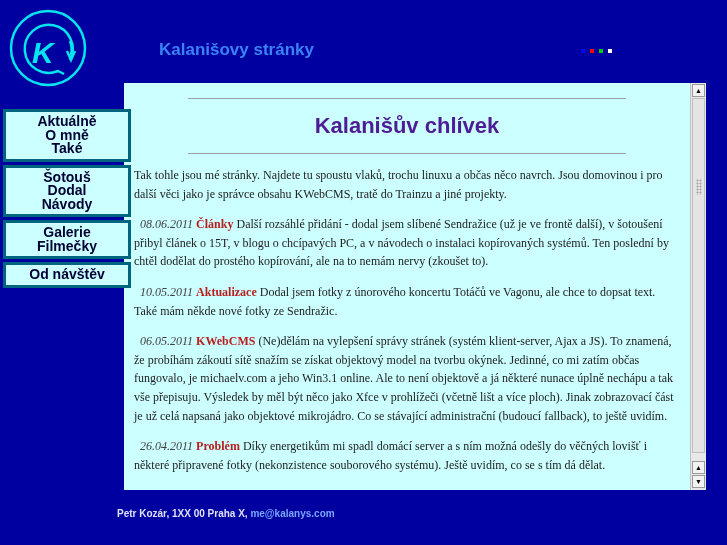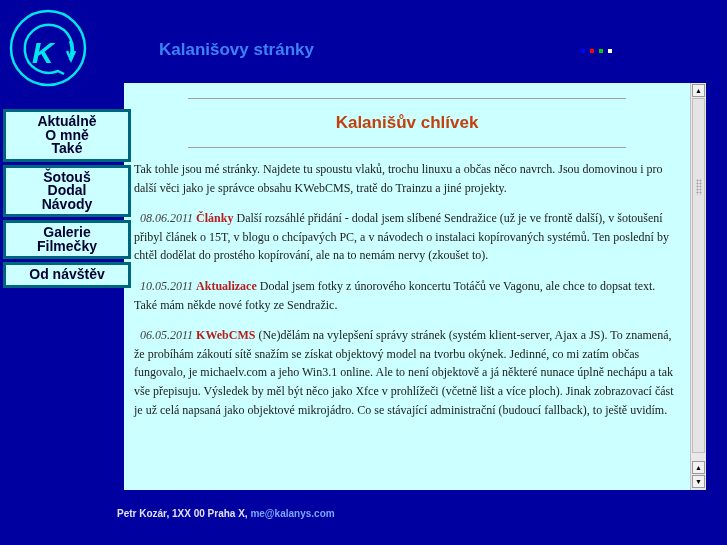--- a/index.html
+++ b/index.html
@@ -50,23 +50,23 @@
       overflow: hidden;
       padding: 0 10px;
       box-sizing: border-box;
     }
     hr.rule {
       border: 0; border-top: 1px solid #a0a0a0;
       width: 438px; margin: 0 auto;
     }
     .rule-top { margin-top: 15px !important; }
     .page-heading {
-      text-align: center; color: #c2410c;
+      text-align: center; color: #4c1d95;
       font-family: "Liberation Sans", sans-serif;
-      font-weight: bold; font-size: 17px;
+      font-weight: bold; font-size: 22px;
       margin: 14px 0 14px 0;
     }
     .content p {
       font-family: "Liberation Serif", serif;
       font-size: 12px;
       line-height: 18.6px;
       color: #222;
       margin: 0 0 12px 0;
     }
     .intro { margin-top: 12px !important; }
@@ -127,20 +127,21 @@
     <hr class="rule">
 
     <p class="intro">Tak tohle jsou mé stránky. Najdete tu spoustu vlaků, trochu linuxu a občas něco navrch. Jsou domovinou i pro další věci jako je správce obsahu KWebCMS, tratě do Trainzu a jiné projekty.</p>
 
     <p>&nbsp;&nbsp;<span class="post-date">08.06.2011</span> <span class="post-title">Články</span> <span>Další rozsáhlé přidání - dodal jsem slíbené Sendražice (už je ve frontě další), v šotoušení přibyl článek o 15T, v blogu o chcípavých PC, a v návodech o instalaci kopírovaných systémů. Ten poslední by chtěl dodělat do prostého kopírování, ale na to nemám nervy (zkoušet to).</span></p>
 
     <p>&nbsp;&nbsp;<span class="post-date">10.05.2011</span> <span class="post-title">Aktualizace</span> <span>Dodal jsem fotky z únorového koncertu Totáčů ve Vagonu, ale chce to dopsat text. Také mám někde nové fotky ze Sendražic.</span></p>
 
     <p>&nbsp;&nbsp;<span class="post-date">06.05.2011</span> <span class="post-title">KWebCMS</span> <span>(Ne)dělám na vylepšení správy stránek (systém klient-server, Ajax a JS). To znamená, že probíhám zákoutí sítě snažím se získat objektový model na tvorbu okýnek. Jedinné, co mi zatím občas fungovalo, je michaelv.com a jeho Win3.1 online. Ale to není objektově a já některé nunace úplně nechápu a tak vše přepisuju. Výsledek by měl být něco jako Xfce v prohlížeči (včetně lišt a více ploch). Jinak zobrazovací část je už celá napsaná jako objektové mikrojádro. Co se stávající administrační (budoucí fallback), to ještě uvidím.</span></p>
 
+    <p>&nbsp;&nbsp;<span class="post-date">26.04.2011</span> <span class="post-title">Problém</span> <span>Díky energetikům mi spadl domácí server a s ním možná odešly do věčných lovišť i některé připravené fotky (nekonzistence souborového systému). Ještě uvidím, co se s tím dá dělat.</span></p>
   </div>
 
   <div class="scrollbar">
     <div class="sb-btn" style="top:1px">
       <span>▲</span>
     </div>
     <div class="sb-thumb">
       <div class="grip"></div>
     </div>
     <div class="sb-btn" style="top:378px">

